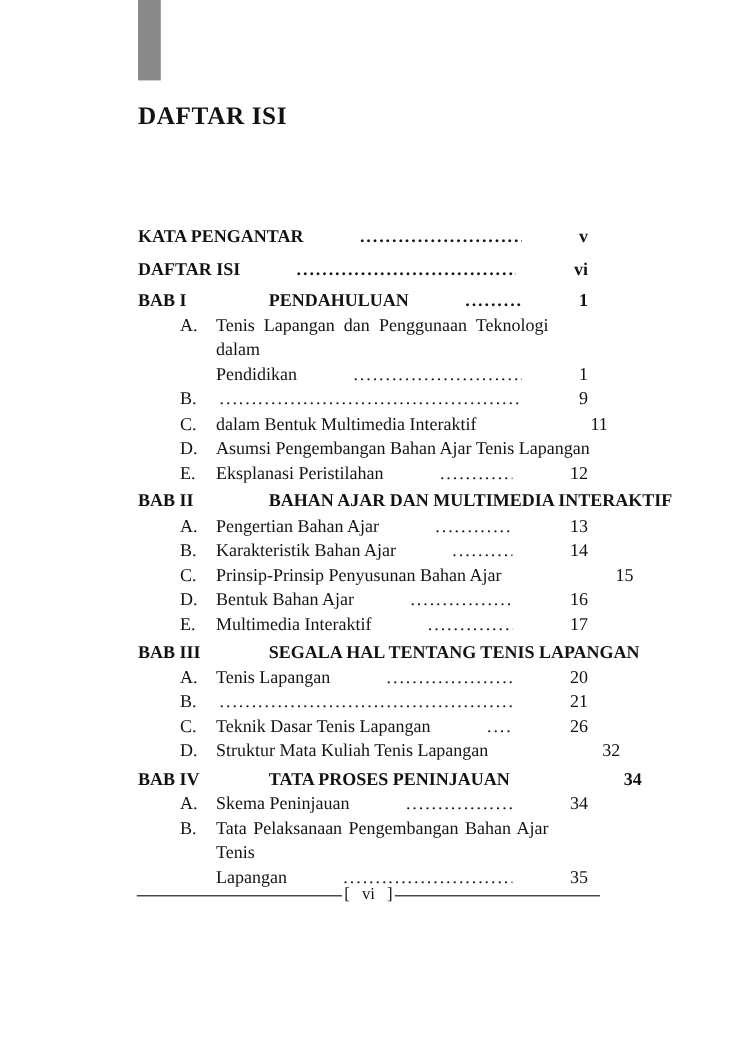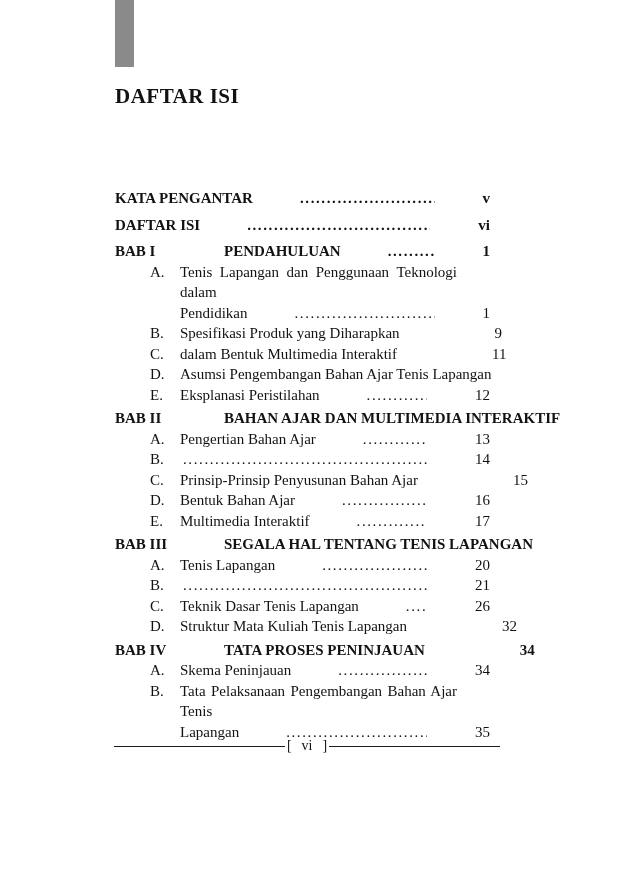--- a/index.html
+++ b/index.html
@@ -115,21 +115,20 @@
               <span class="txt">Pendidikan</span>
               <span class="dots">........................................................................................................................................................................................................</span>
               <span class="pg">1</span>
             </span>
           </span>
         </div>
         <div class="item">
           <span class="letter">B.</span>
           <span class="ibody">
             <span class="row">
-              <span class="txt">Spesifikasi Produk yang Diharapkan</span>
               <span class="dots">........................................................................................................................................................................................................</span>
               <span class="pg">9</span>
             </span>
           </span>
         </div>
         <div class="item">
           <span class="letter">C.</span>
           <span class="ibody">
             <span class="row">
               <span class="txt">dalam Bentuk Multimedia Interaktif</span>
@@ -174,20 +173,21 @@
               <span class="txt">Pengertian Bahan Ajar</span>
               <span class="dots">........................................................................................................................................................................................................</span>
               <span class="pg">13</span>
             </span>
           </span>
         </div>
         <div class="item">
           <span class="letter">B.</span>
           <span class="ibody">
             <span class="row">
+              <span class="txt">Karakteristik Bahan Ajar</span>
               <span class="dots">........................................................................................................................................................................................................</span>
               <span class="pg">14</span>
             </span>
           </span>
         </div>
         <div class="item">
           <span class="letter">C.</span>
           <span class="ibody">
             <span class="row">
               <span class="txt">Prinsip-Prinsip Penyusunan Bahan Ajar</span>

